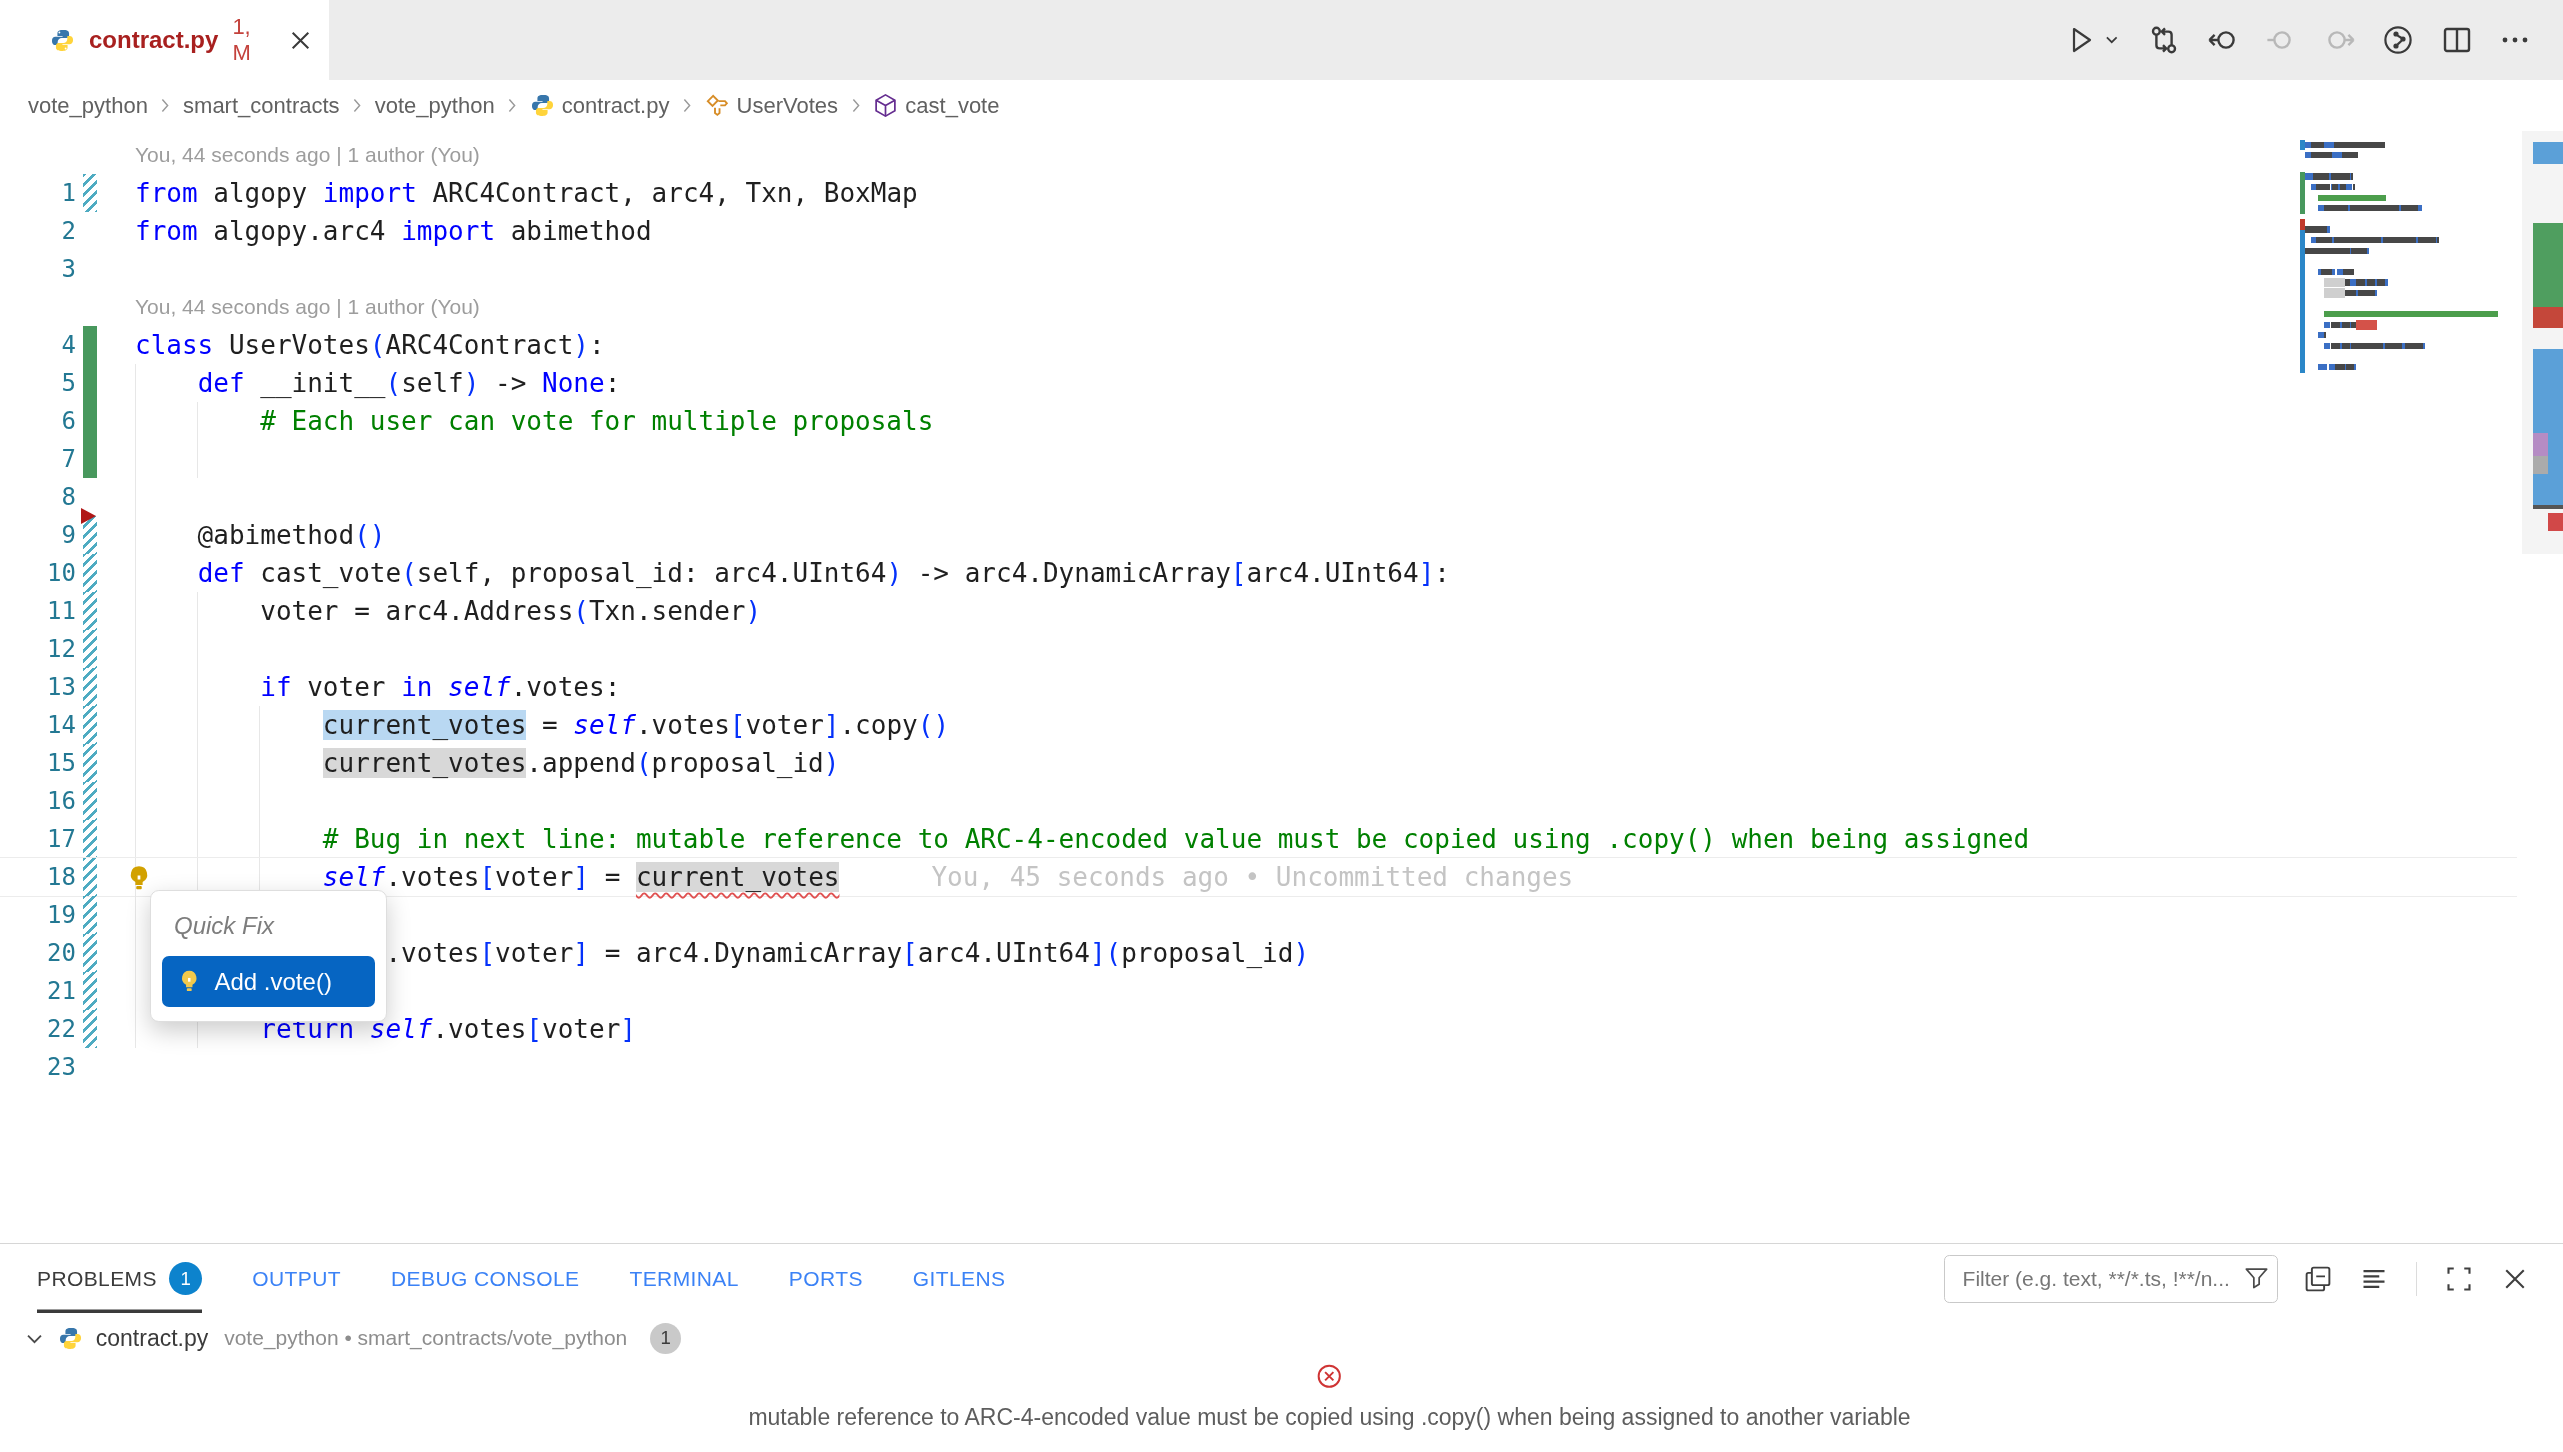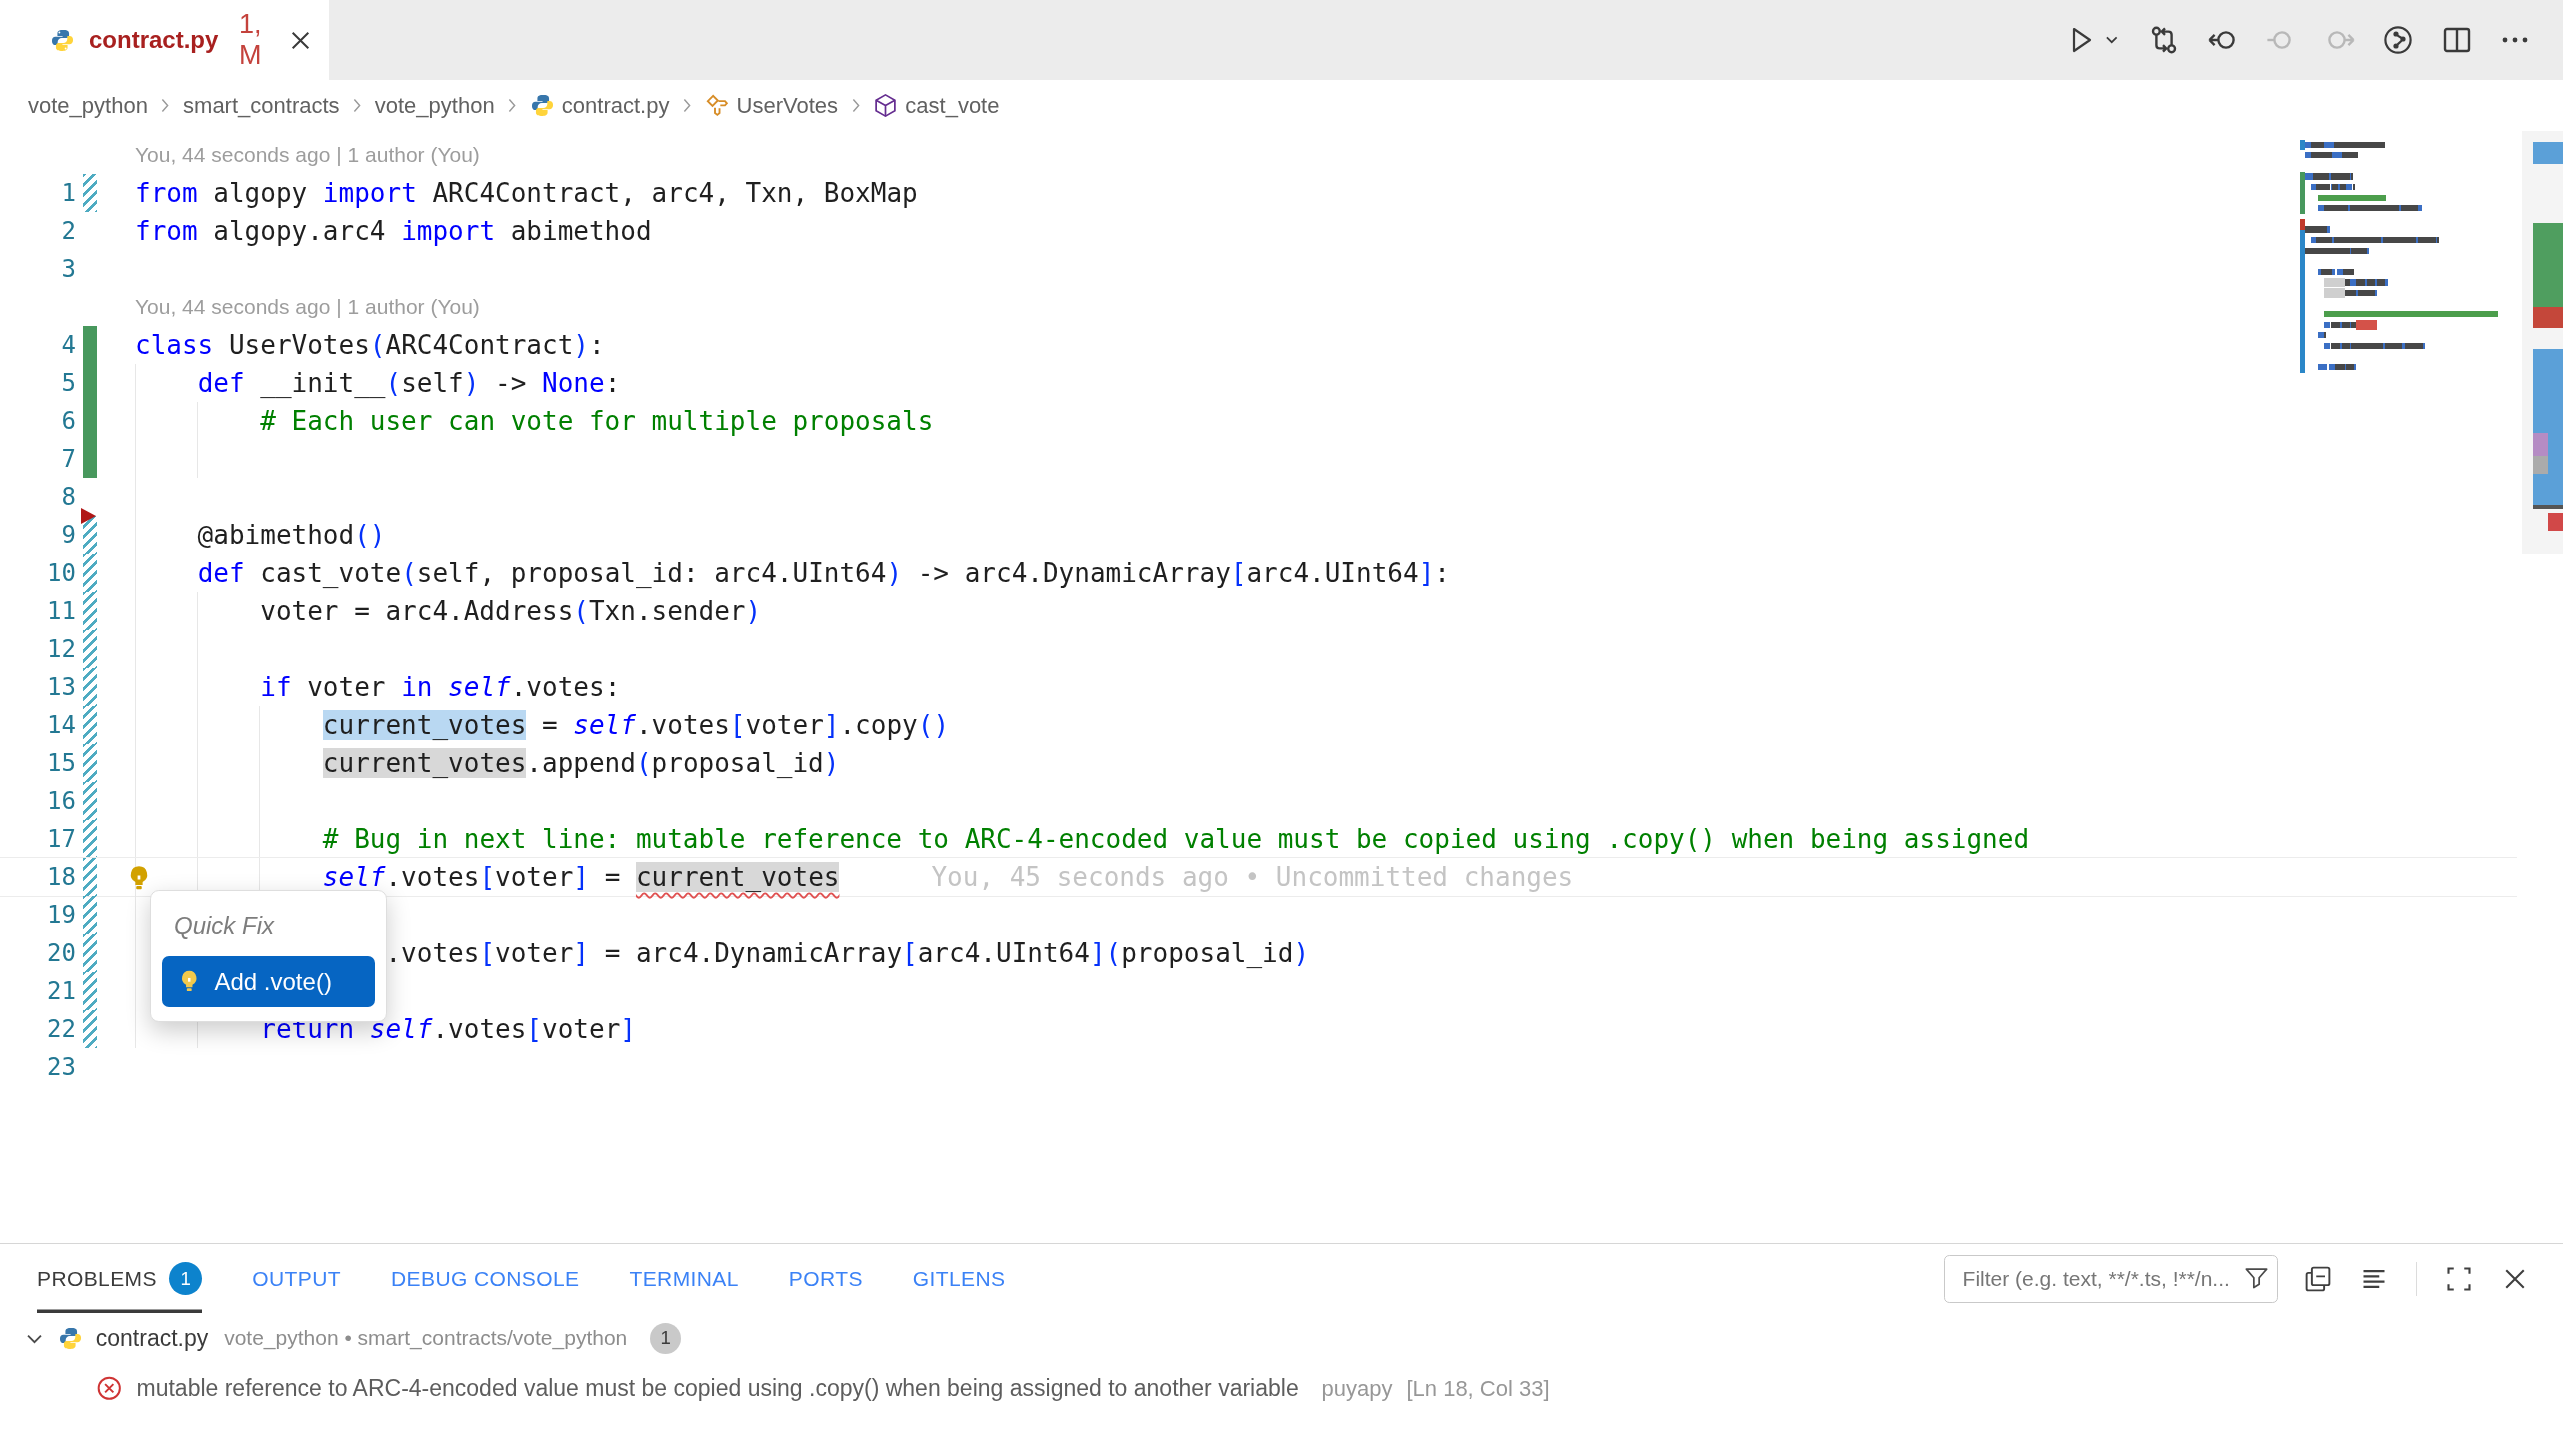--- a/index.html
+++ b/index.html
@@ -7,21 +7,21 @@
   body {
     width:2563px; height:1452px; position:relative; overflow:hidden;
     background:#ffffff; font-family:"Liberation Sans", sans-serif; color:#3b3b3b;
   }
   svg { display:block; }
 
   
   .tabbar { height:80px; background:#ececec; display:flex; align-items:stretch; }
   .tab { width:329px; background:#ffffff; display:flex; align-items:center; padding:0 16px 0 50px; gap:14px; }
   .tab-title { font-size:24px; font-weight:600; color:#a8201f; white-space:nowrap; }
-  .tab-deco  { font-size:27px; color:#c4423c;text-align:right; }
+  .tab-deco  { font-size:22px; color:#c4423c; }
   .tab-close { margin-left:12.4px; }
   .toolbar { margin-left:auto; display:flex; align-items:center; gap:26.5px; padding-right:32px; }
   .ticon { width:32px; height:32px; }
   .ticon.small { width:19.5px; height:19.5px; }
 
   
   .breadcrumb { height:51px; background:#ffffff; display:flex; align-items:center; padding-left:28px; gap:10.6px; font-size:22px; color:#616161; }
   .crumb { display:flex; align-items:center; gap:7px; }
   .crumb-sep svg { width:14px; height:21px; }
   .bicon { width:25px; height:25px; }
@@ -84,21 +84,21 @@
   .filter input { border:none; outline:none; flex:1; font-size:21px; color:#555; font-family:"Liberation Sans",sans-serif; background:transparent; }
   .filter input::placeholder { color:#767676; }
   .hicons { display:flex; align-items:center; gap:28px; margin-left:26.5px; }
   .hicon { width:28px; height:28px; }
   .vsep { width:0.9px; height:34px; background:#dcdcdc; }
   .prow-file { height:50px; display:flex; align-items:center; padding-left:23px; gap:12.4px; }
   .pfile-name { font-size:23px; color:#3b3b3b; }
   .pfile-desc { font-size:21px; color:#8d8d8d; margin-left:3.5px; }
   .gbadge { background:#c9c9c9; color:#3b3b3b; min-width:31px; height:31px; border-radius:50%;
             display:flex; align-items:center; justify-content:center; font-size:18.6px; margin-left:10.6px; }
-  .prow-problem { height:51px; display:flex; align-items:center; padding-left:96px; gap:14px; }
+  .prow-problem { height:51px; display:flex; align-items:center; padding-left:96px; gap:14px;flex-direction:column; }
   .pmsg { font-size:23px; color:#5d5d5d; }
   .psrc, .ploc { font-size:22px; color:#979797; }
   .psrc { margin-left:8.8px; }
 </style>
 </head>
 <body>
 
 <div class="tabbar">
   <div class="tab">
     <span>

